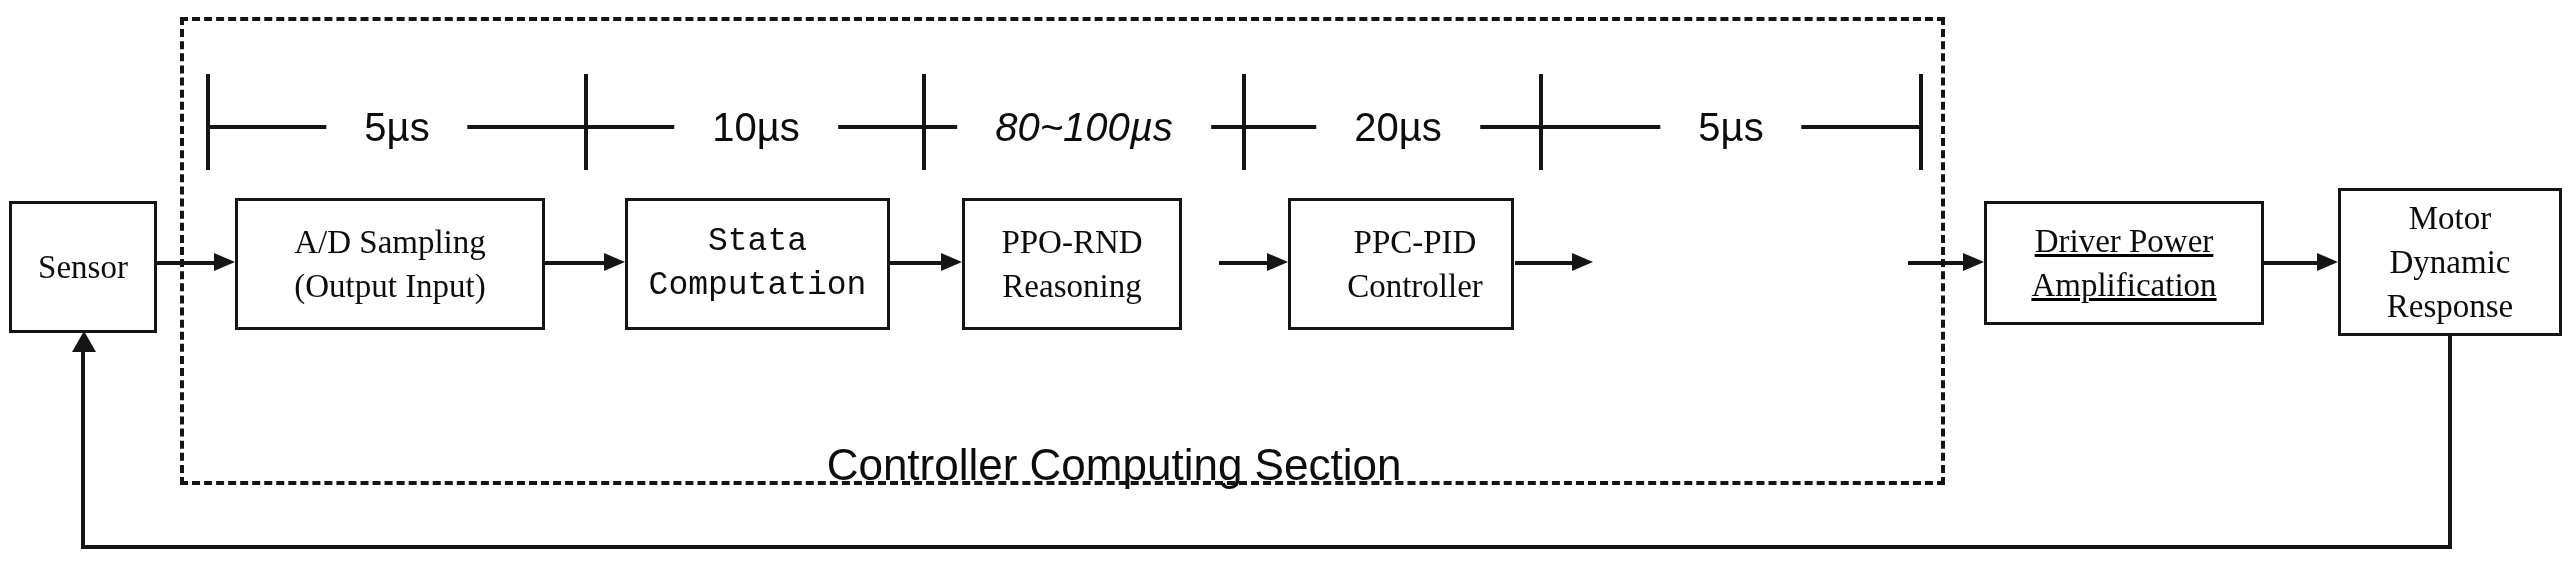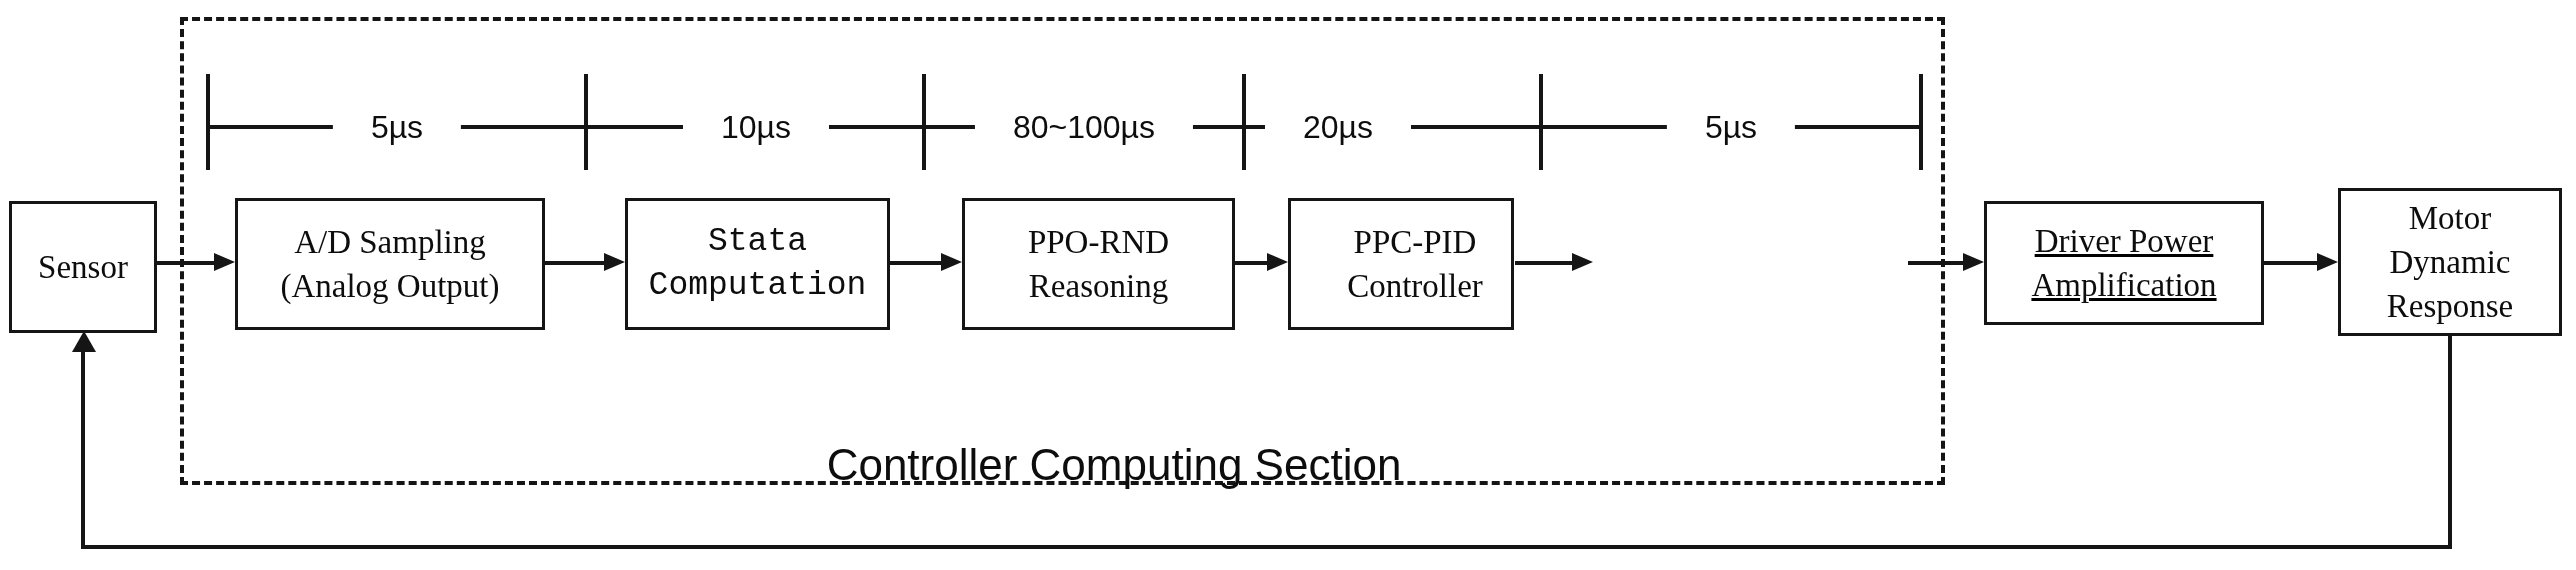--- a/index.html
+++ b/index.html
@@ -52,21 +52,21 @@
     border-right:12px solid transparent;
     border-bottom:21px solid #151515;
   }
   
   .timing-label{
     position:absolute;
     transform:translate(-50%,-50%);
     background:#ffffff;
     padding:0 38px;
     font-family:"Liberation Sans", sans-serif;
-    font-size:32px;
+    font-size:40px;
     color:#0d0d0d;
     z-index:2;
     white-space:nowrap;
   }
   .section-label{
     position:absolute;
     transform:translate(-50%,-50%);
     font-family:"Liberation Sans", sans-serif;
     font-size:44px;
     color:#0d0d0d;
@@ -84,36 +84,36 @@
   <div class="hline" style="left:209px;top:125px;width:1712px;height:3.5px;"></div>
   <div class="vline" style="left:206px;top:74px;width:3.5px;height:96px;"></div>
   <div class="vline" style="left:584px;top:74px;width:3.5px;height:96px;"></div>
   <div class="vline" style="left:922px;top:74px;width:3.5px;height:96px;"></div>
   <div class="vline" style="left:1242px;top:74px;width:3.5px;height:96px;"></div>
   <div class="vline" style="left:1539px;top:74px;width:3.5px;height:96px;"></div>
   <div class="vline" style="left:1919px;top:74px;width:3.5px;height:96px;"></div>
 
   <span class="timing-label" style="left:397px;top:127px;">5µs</span>
   <span class="timing-label" style="left:756px;top:127px;">10µs</span>
-  <span class="timing-label" style="left:1084px;top:127px;">80~100µs</span>
-  <span class="timing-label" style="left:1338px;top:127px;">20µs</span>
+  <span class="timing-label" style="left:1084px;top:127px;font-style:italic;">80~100µs</span>
+  <span class="timing-label" style="left:1398px;top:127px;">20µs</span>
   <span class="timing-label" style="left:1731px;top:127px;">5µs</span>
 
   <div class="node" style="left:9px;top:201px;width:148px;height:132px;">
     <span class="lbl">Sensor</span>
   </div>
   <div class="node" style="left:235px;top:198px;width:310px;height:132px;">
     <span class="lbl">A/D Sampling
-(Analog Output)</span>
+(Output Input)</span>
   </div>
   <div class="node" style="left:625px;top:198px;width:265px;height:132px;font-family:Liberation Mono, monospace;">
     <span class="lbl">Stata
 Computation</span>
   </div>
-  <div class="node" style="left:962px;top:198px;width:273px;height:132px;">
+  <div class="node" style="left:962px;top:198px;width:220px;height:132px;">
     <span class="lbl">PPO-RND
 Reasoning</span>
   </div>
   <div class="node" style="left:1288px;top:198px;width:226px;height:132px;padding-left:28px;">
     <span class="lbl">PPC-PID
 Controller</span>
   </div>
   <div class="node" style="left:1984px;top:201px;width:280px;height:124px;text-decoration:underline;">
     <span class="lbl">Driver Power
 Amplification</span>

